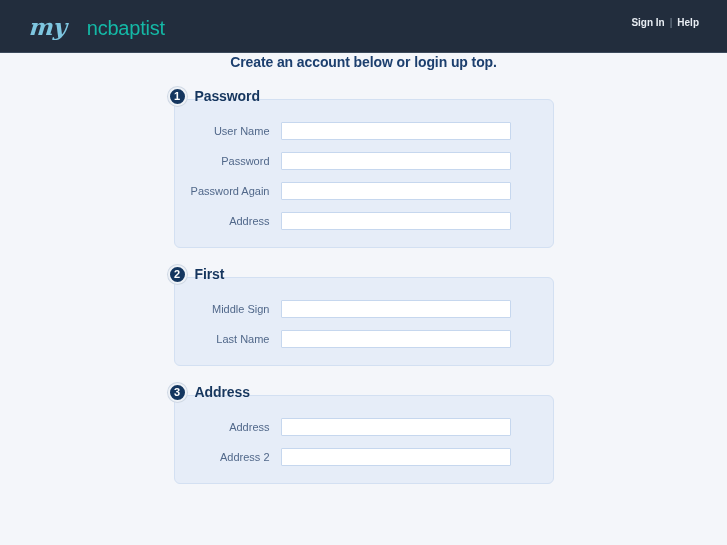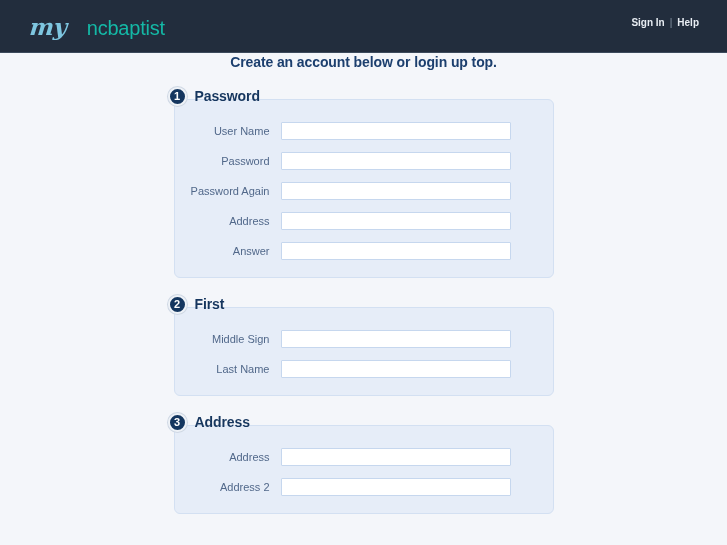--- a/index.html
+++ b/index.html
@@ -197,24 +197,20 @@
           <input class="field-input" type="password" value="" style="">
         </div>
         <div class="field-row">
           <div class="field-label">Password Again</div>
           <input class="field-input" type="password" value="" style="">
         </div>
         <div class="field-row">
           <div class="field-label">Address</div>
           <input class="field-input" type="text" value="" style="">
         </div>
-        <div class="field-row">
-          <div class="field-label">Answer</div>
-          <input class="field-input" type="text" value="" style="">
-        </div>
       </div>
     </div>
 
     <div class="section">
       <div class="section-head">
         <div class="badge">2</div>
         <div class="section-title">First</div>
       </div>
       <div class="panel">
         <div class="field-row">

